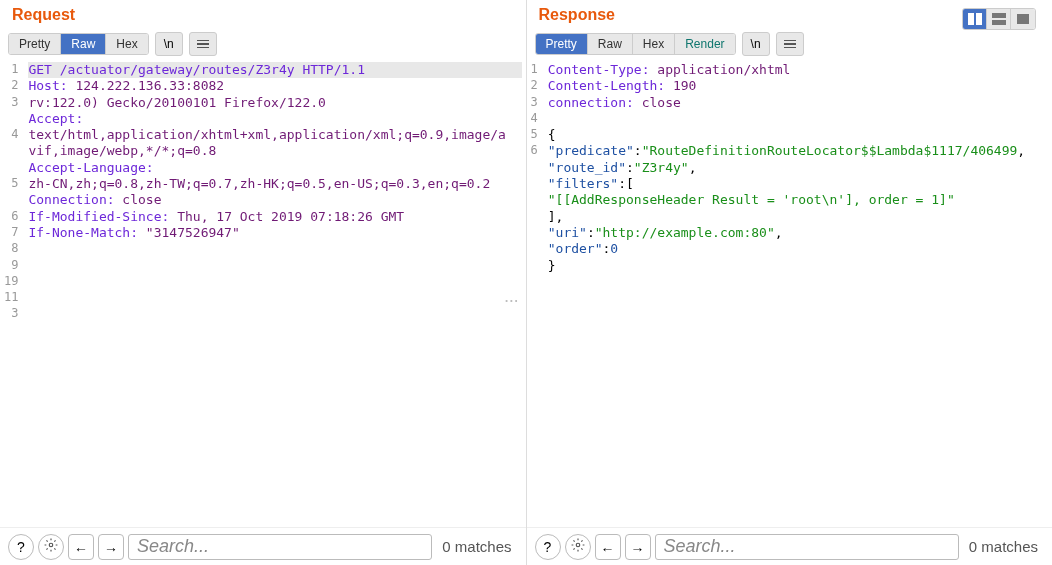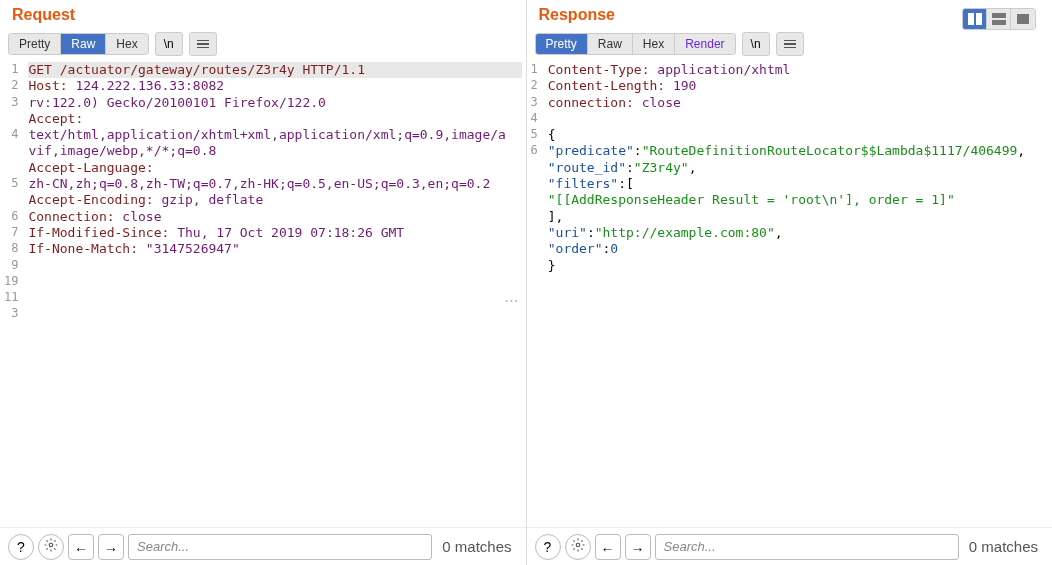--- a/index.html
+++ b/index.html
@@ -11,39 +11,39 @@
 .layout-btn svg { width: 14px; height: 12px; }
 .main { display: flex; height: 100%; }
 .panel { flex: 1; display: flex; flex-direction: column; border-right: 1px solid #ddd; }
 .panel:last-child { border-right: none; }
 .panel-title { color: #e8590c; font-weight: 600; font-size: 16px; padding: 6px 12px 8px; }
 .tabs-row { display: flex; align-items: center; gap: 6px; padding: 0 8px 4px; }
 .tab-group { display: flex; border: 1px solid #ccc; border-radius: 3px; overflow: hidden; }
 .tab { padding: 3px 10px; font-size: 12px; background: #e8e8e8; border: none; border-right: 1px solid #ccc; cursor: pointer; color: #333; }
 .tab:last-child { border-right: none; }
 .tab.active { background: #4472c4; color: #fff; }
-.tab.disabled { color: #6d28d9; }
+.tab.disabled { color: #0f766e; }
 .small-btn { width: 28px; height: 24px; background: #e8e8e8; border: 1px solid #ccc; border-radius: 3px; font-size: 12px; cursor: pointer; display: flex; align-items: center; justify-content: center; }
 .ham { display: flex; flex-direction: column; gap: 2px; }
 .ham span { width: 12px; height: 1.5px; background: #555; display: block; }
 .editor { flex: 1; display: flex; overflow: auto; font-family: "Consolas", "Menlo", monospace; font-size: 13px; line-height: 1.25; position: relative; }
 .gutter { background: #fff; color: #999; text-align: right; padding: 2px 6px 2px 4px; user-select: none; font-size: 12px; }
 .gutter div { height: 16.3px; }
 .code { flex: 1; padding: 2px 4px; white-space: nowrap; }
 .code .ln { height: 16.3px; }
 .hl-first { background: #e8e8e8; display: inline-block; width: 100%; }
-.kw { color: #7f1d1d; }
+.kw { color: #6d28d9; }
 .val { color: #701a75; }
 .jkey { color: #1e50a2; }
 .jstr { color: #1a8f1a; }
 .jnum { color: #1e50a2; }
 .footer { display: flex; align-items: center; gap: 4px; padding: 4px 8px; border-top: 1px solid #eee; height: 38px; }
 .icon-btn { width: 26px; height: 26px; border: 1px solid #bbb; border-radius: 50%; background: #fff; display: flex; align-items: center; justify-content: center; cursor: pointer; font-size: 14px; }
 .icon-btn.sq { border-radius: 4px; }
-.search-input { flex: 1; height: 26px; border: 1px solid #bbb; border-radius: 3px; padding: 0 8px; font-size: 13px; color: #333; }
+.search-input { flex: 1; height: 26px; border: 1px solid #bbb; border-radius: 3px; padding: 0 8px; font-size: 18px; color: #333; }
 .search-input::placeholder { color: #888; font-style: italic; }
 .matches { font-size: 15px; color: #555; padding: 0 6px; white-space: nowrap; }
 .dots { position: absolute; right: 6px; top: 50%; color: #aaa; font-size: 14px; letter-spacing: -1px; writing-mode: vertical-lr; }
 .gear { display:inline-block; }
 </style>
 </head>
 <body>
 
 <div class="layout-toggle">
   <button class="layout-btn active">
@@ -105,21 +105,20 @@
         </div>
       <div class="code" id="req-code">
           <div class="ln"><span class="hl-first kw">GET /actuator/gateway/routes/Z3r4y HTTP/1.1</span></div>
           <div class="ln"><span class="kw">Host:</span><span class="val"> 124.222.136.33:8082</span></div>
           <div class="ln"><span class="val">rv:122.0) Gecko/20100101 Firefox/122.0</span></div>
           <div class="ln"><span class="kw">Accept:</span><span class="val"></span></div>
           <div class="ln"><span class="val">text/html,application/xhtml+xml,application/xml;q=0.9,image/a</span></div>
           <div class="ln"><span class="val">vif,image/webp,*/*;q=0.8</span></div>
           <div class="ln"><span class="kw">Accept-Language:</span><span class="val"></span></div>
           <div class="ln"><span class="val">zh-CN,zh;q=0.8,zh-TW;q=0.7,zh-HK;q=0.5,en-US;q=0.3,en;q=0.2</span></div>
-          <div class="ln"><span class="kw">Accept-Encoding:</span><span class="val"> gzip, deflate</span></div>
           <div class="ln"><span class="kw">Connection:</span><span class="val"> close</span></div>
           <div class="ln"><span class="kw">If-Modified-Since:</span><span class="val"> Thu, 17 Oct 2019 07:18:26 GMT</span></div>
           <div class="ln"><span class="kw">If-None-Match:</span><span class="val"> "3147526947"</span></div>
           <div class="ln"></div>
           <div class="ln"></div>
         </div>
       <div class="dots">⋮</div>
     </div>
     <div class="footer">
       <button class="icon-btn">?</button>

